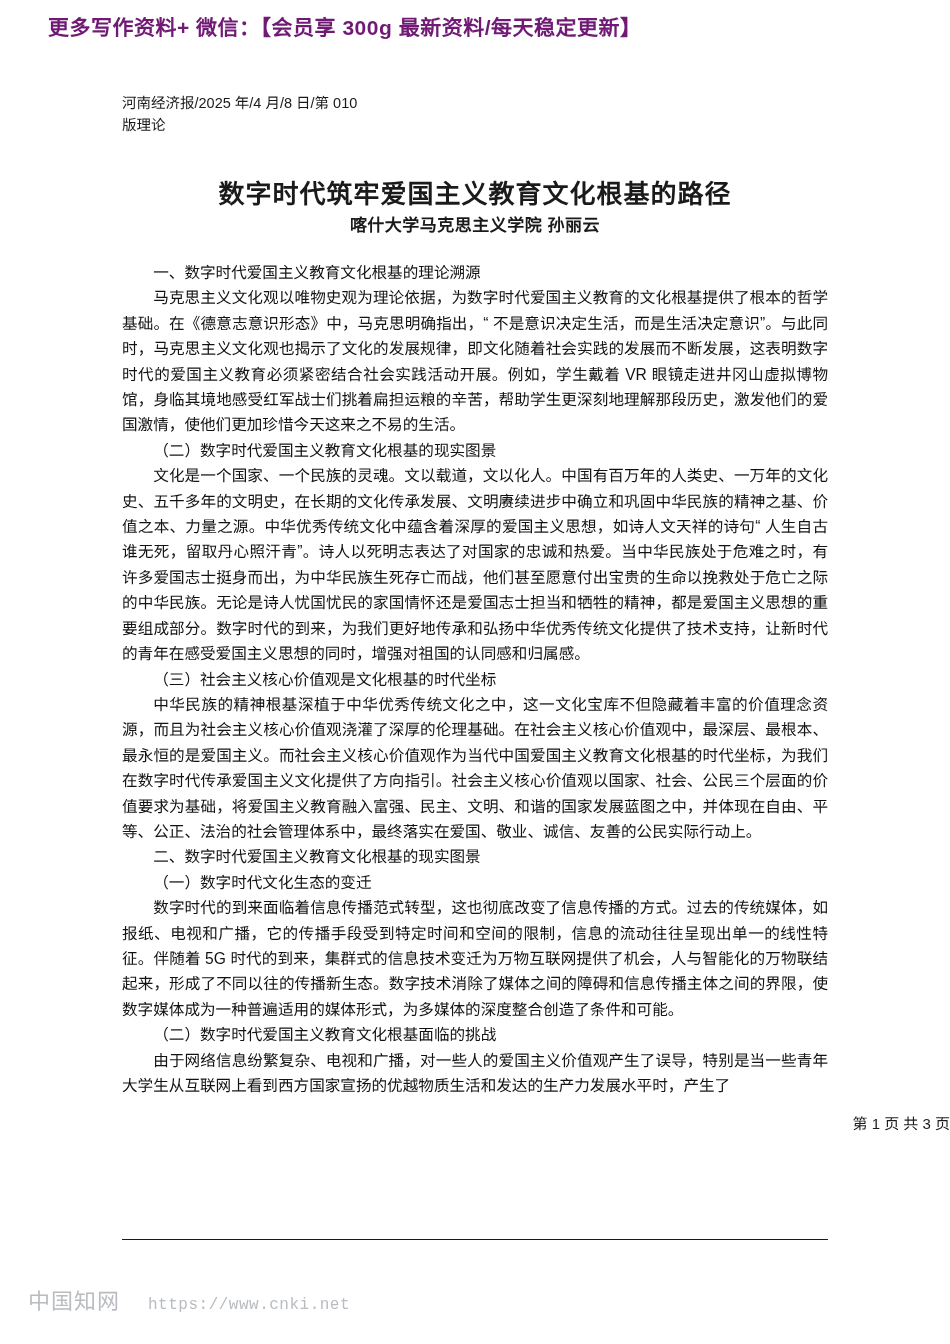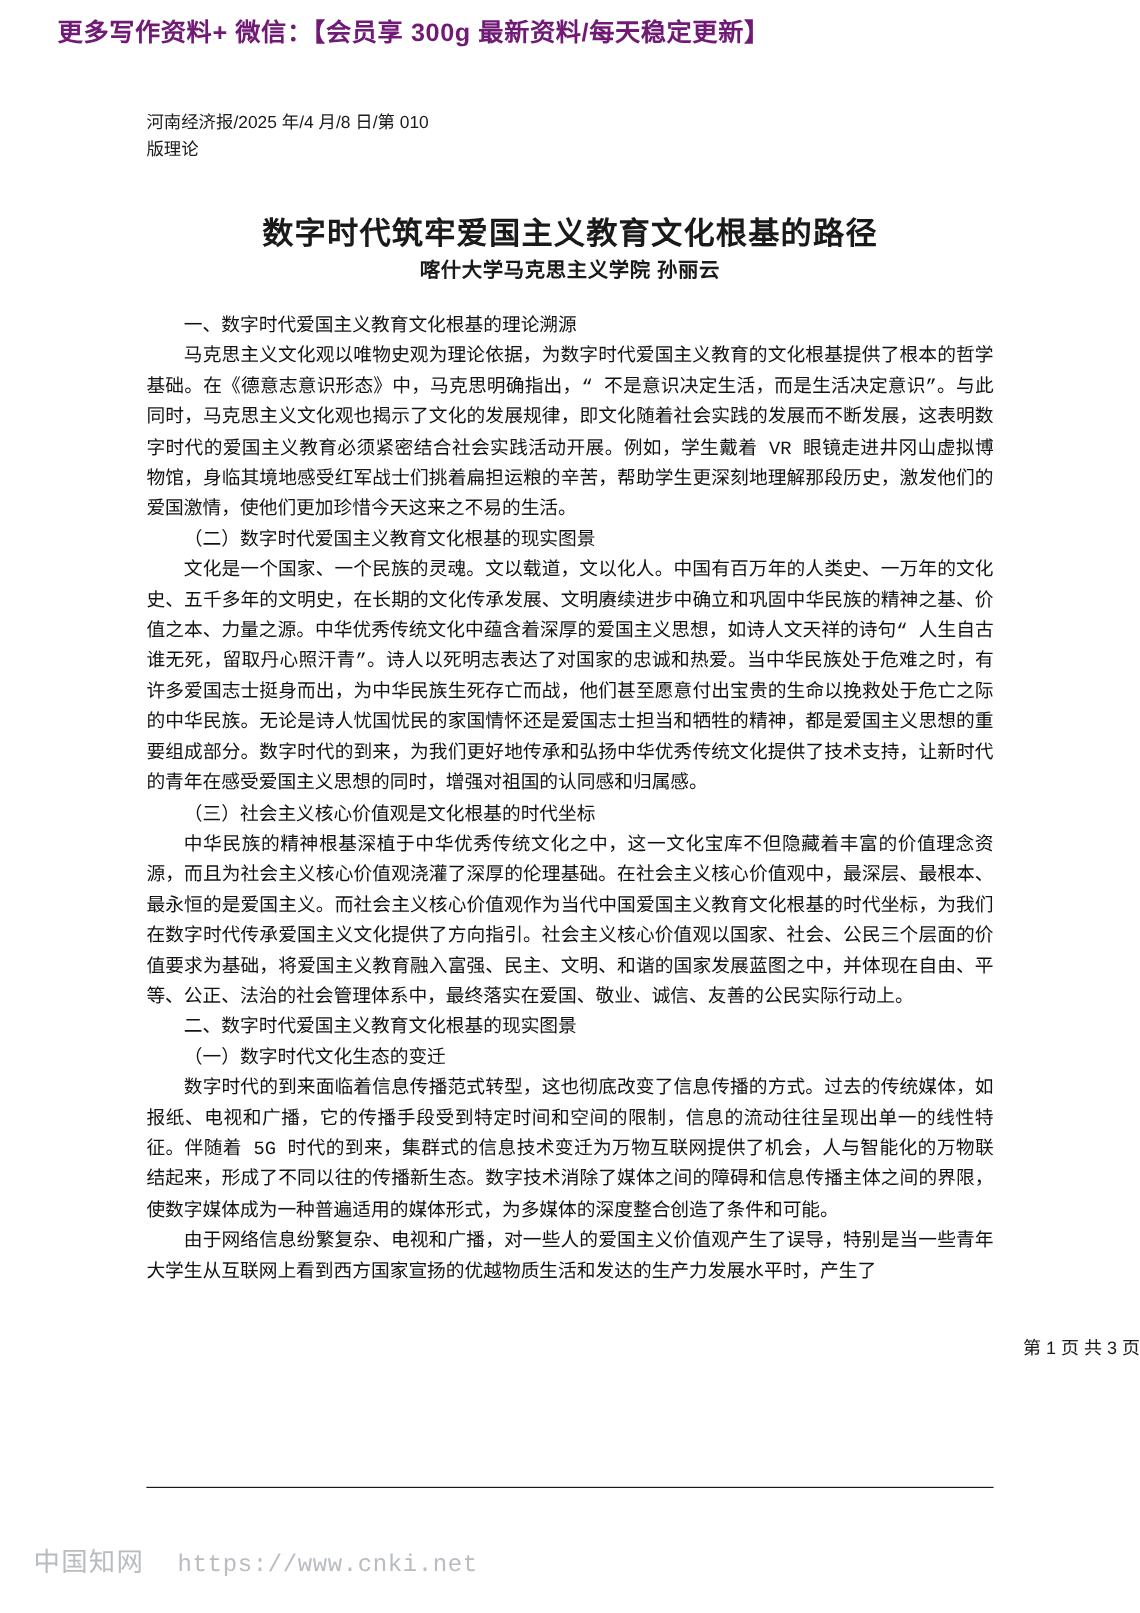--- a/index.html
+++ b/index.html
@@ -76,21 +76,21 @@
     line-height: 26px;
     letter-spacing: 0.5px;
   }
 
   
   .body-copy {
     position: absolute;
     top: 260px;
     left: 122px;
     width: 706px;
-    font-family: Liberation Mono, monospace;
+    font-family: Liberation Sans, sans-serif;
     font-size: 15.6px;
     line-height: 25.4px;
     text-align: justify;
     text-justify: inter-ideograph;
     color: #121212;
   }
   .body-copy p {
     margin: 0;
     text-indent: 2em;
     text-align: justify;
@@ -135,21 +135,21 @@
     user-select: none;
   }
   .cnki-mark .cnki-logo {
     font-family: "Liberation Serif", "DejaVu Serif", serif;
     font-size: 22px;
     line-height: 28px;
     letter-spacing: 1px;
   }
   .cnki-mark .cnki-url {
     font-family: "Liberation Mono", "DejaVu Sans Mono", monospace;
-    font-size: 20px;
+    font-size: 16px;
     line-height: 28px;
     letter-spacing: 0.5px;
   }
 </style>
 </head>
 <body>
 
 <div class="page">
 
   <div class="promo-banner" style="color: #701a75;">更多写作资料+ 微信：【会员享 300g 最新资料/每天稳定更新】</div>
@@ -166,20 +166,21 @@
   <div class="body-copy" id="body-copy">
       <p>一、数字时代爱国主义教育文化根基的理论溯源</p>
       <p>马克思主义文化观以唯物史观为理论依据，为数字时代爱国主义教育的文化根基提供了根本的哲学基础。在《德意志意识形态》中，马克思明确指出，“ 不是意识决定生活，而是生活决定意识”。与此同时，马克思主义文化观也揭示了文化的发展规律，即文化随着社会实践的发展而不断发展，这表明数字时代的爱国主义教育必须紧密结合社会实践活动开展。例如，学生戴着 VR 眼镜走进井冈山虚拟博物馆，身临其境地感受红军战士们挑着扁担运粮的辛苦，帮助学生更深刻地理解那段历史，激发他们的爱国激情，使他们更加珍惜今天这来之不易的生活。</p>
       <p>（二）数字时代爱国主义教育文化根基的现实图景</p>
       <p>文化是一个国家、一个民族的灵魂。文以载道，文以化人。中国有百万年的人类史、一万年的文化史、五千多年的文明史，在长期的文化传承发展、文明赓续进步中确立和巩固中华民族的精神之基、价值之本、力量之源。中华优秀传统文化中蕴含着深厚的爱国主义思想，如诗人文天祥的诗句“ 人生自古谁无死，留取丹心照汗青”。诗人以死明志表达了对国家的忠诚和热爱。当中华民族处于危难之时，有许多爱国志士挺身而出，为中华民族生死存亡而战，他们甚至愿意付出宝贵的生命以挽救处于危亡之际的中华民族。无论是诗人忧国忧民的家国情怀还是爱国志士担当和牺牲的精神，都是爱国主义思想的重要组成部分。数字时代的到来，为我们更好地传承和弘扬中华优秀传统文化提供了技术支持，让新时代的青年在感受爱国主义思想的同时，增强对祖国的认同感和归属感。</p>
       <p>（三）社会主义核心价值观是文化根基的时代坐标</p>
       <p>中华民族的精神根基深植于中华优秀传统文化之中，这一文化宝库不但隐藏着丰富的价值理念资源，而且为社会主义核心价值观浇灌了深厚的伦理基础。在社会主义核心价值观中，最深层、最根本、最永恒的是爱国主义。而社会主义核心价值观作为当代中国爱国主义教育文化根基的时代坐标，为我们在数字时代传承爱国主义文化提供了方向指引。社会主义核心价值观以国家、社会、公民三个层面的价值要求为基础，将爱国主义教育融入富强、民主、文明、和谐的国家发展蓝图之中，并体现在自由、平等、公正、法治的社会管理体系中，最终落实在爱国、敬业、诚信、友善的公民实际行动上。</p>
       <p>二、数字时代爱国主义教育文化根基的现实图景</p>
       <p>（一）数字时代文化生态的变迁</p>
       <p>数字时代的到来面临着信息传播范式转型，这也彻底改变了信息传播的方式。过去的传统媒体，如报纸、电视和广播，它的传播手段受到特定时间和空间的限制，信息的流动往往呈现出单一的线性特征。伴随着 5G 时代的到来，集群式的信息技术变迁为万物互联网提供了机会，人与智能化的万物联结起来，形成了不同以往的传播新生态。数字技术消除了媒体之间的障碍和信息传播主体之间的界限，使数字媒体成为一种普遍适用的媒体形式，为多媒体的深度整合创造了条件和可能。</p>
+      <p>（二）数字时代爱国主义教育文化根基面临的挑战</p>
       <p>由于网络信息纷繁复杂、电视和广播，对一些人的爱国主义价值观产生了误导，特别是当一些青年大学生从互联网上看到西方国家宣扬的优越物质生活和发达的生产力发展水平时，产生了</p>
     </div>
 
   <div class="page-number">
     <span class="inner">第 1 页 共 3 页</span>
   </div>
 
   <div class="bottom-rule"></div>
 
   <div class="cnki-mark">

